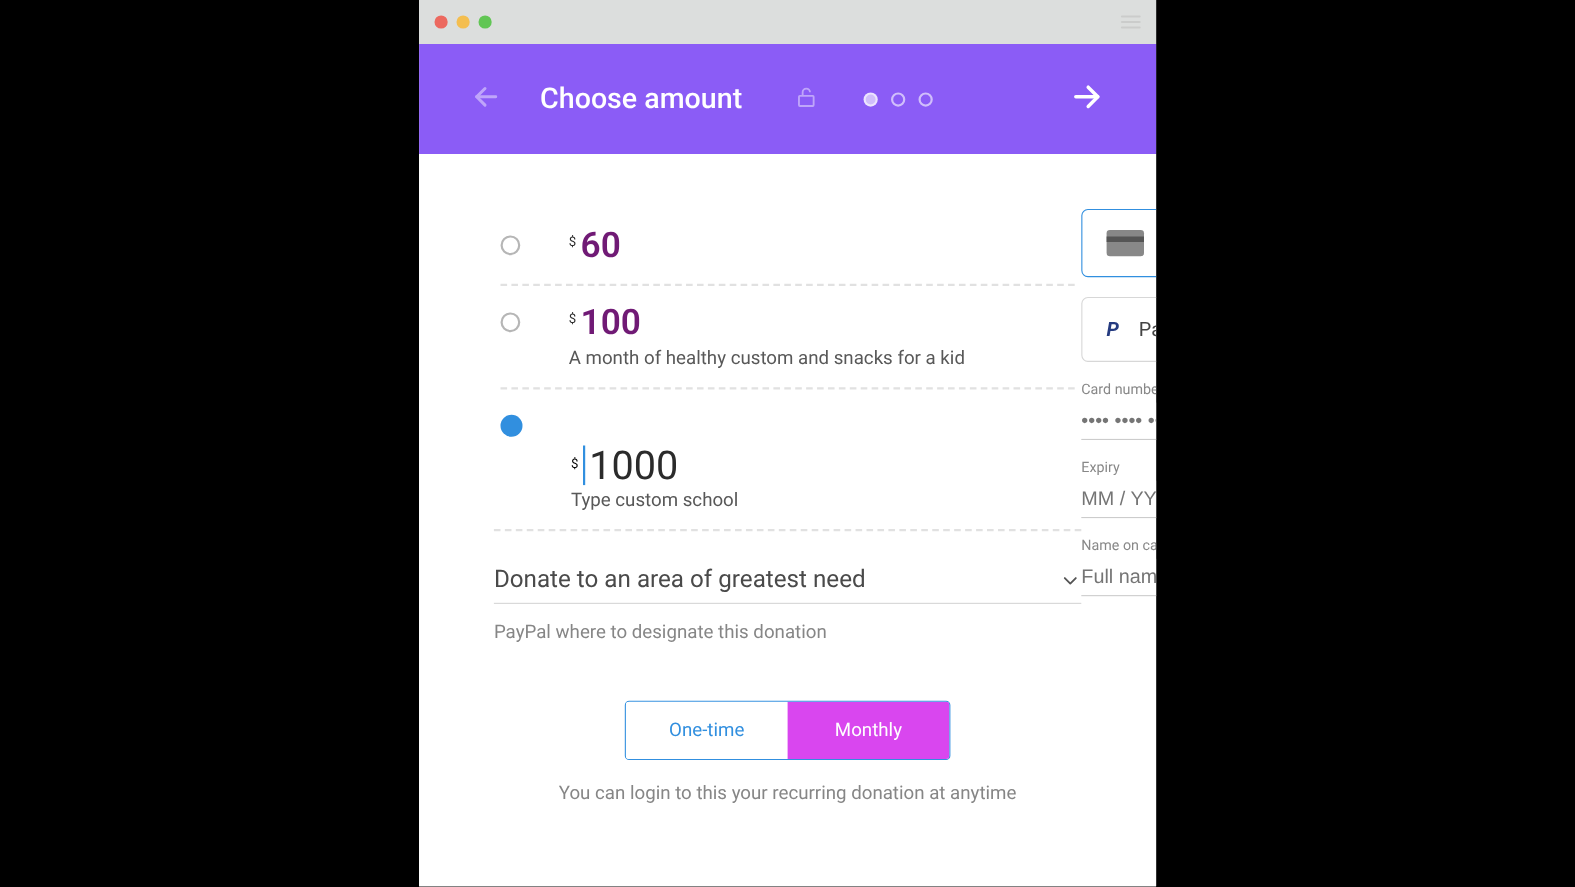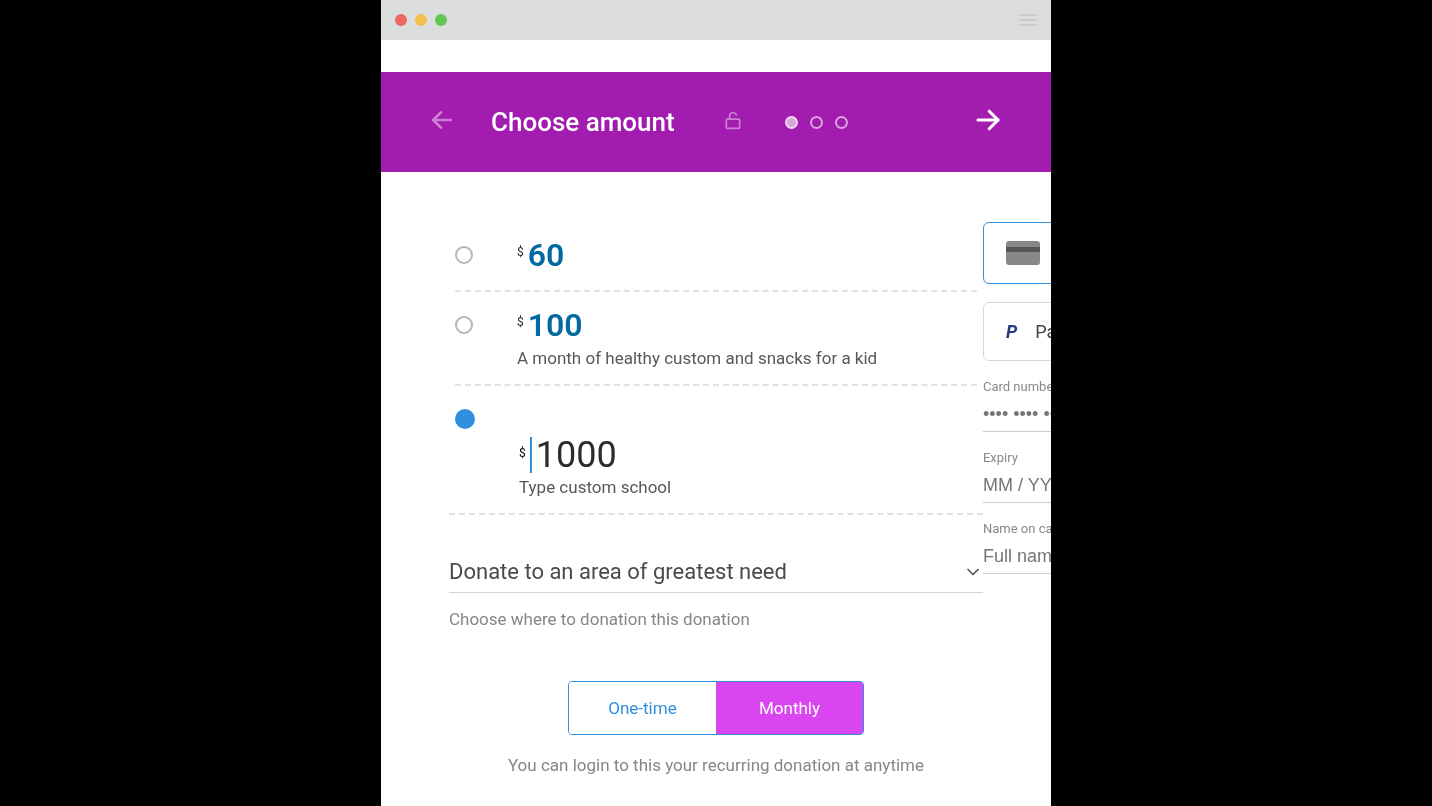--- a/index.html
+++ b/index.html
@@ -77,31 +77,31 @@
     .radio {
       width:18px; height:18px; border-radius:50%;
       border:2px solid #b6b6b6; flex-shrink:0; margin-top:10px;
       box-sizing:border-box;
       transition:all .2s;
     }
     .radio.selected { border:none; background:#318fdf; width:20px; height:20px; margin-top:9px; }
     .amount-text { display:flex; flex-direction:column; gap:4px; }
     .amount-line { display:flex; align-items:baseline; gap:4px; color:#2b2b2b; }
     .dollar { font-size:12px; position:relative; top:-10px; }
-    .amount-val { font-size:32px; font-weight:600; color:#0369a1; }
+    .amount-val { font-size:32px; font-weight:600; color:#701a75; }
     .custom-wrap { display:flex; align-items:baseline; }
     .custom-wrap .dollar { margin-right:4px; }
     .custom-input {
       outline:none; border:none; font-size:36px; font-weight:400;
       color:#2b2b2b; border-left:2px solid #318fdf; padding-left:4px;
       min-width:40px; line-height:1; font-family:inherit;margin-top:37px;
     }
     .amount-desc { font-size:17px; color:#585858; }
 
-    .designation { margin-top:44px; padding-bottom:8px; display:flex; justify-content:space-between; align-items:center; border-bottom:1px solid #d5d5d5; cursor:pointer; }
+    .designation { margin-top:32px; padding-bottom:8px; display:flex; justify-content:space-between; align-items:center; border-bottom:1px solid #d5d5d5; cursor:pointer; }
     .designation-text { font-size:22px; color:#4a4a4a; }
     .designation-hint { margin-top:16px; color:#868686; font-size:17px; }
 
     .toggle { margin:52px auto 0 auto; display:flex; width:296px; border:1px solid #318fdf; border-radius:4px; overflow:hidden; }
     .toggle-btn { flex:1; text-align:center; padding:16px 0; font-size:17px; cursor:pointer; }
     .toggle-btn.off { color:#318fdf; background:#fff; }
     .toggle-btn.on { color:#fff; background:#d946ef; }
     .recurring-hint { margin-top:20px; text-align:center; color:#868686; font-size:17px; }
 
     
@@ -129,21 +129,21 @@
       <div class="dot yellow"></div>
       <div class="dot green"></div>
     </div>
     <div class="hamburger">
         <span></span>
         <span></span>
         <span></span>
       </div>
   </div>
 
-  <div class="blue-header" id="blueHeader" style="background: #a21caf; margin-top: 32px;">
+  <div class="blue-header" id="blueHeader" style="background: #8b5cf6;">
     <div class="header-left">
       <span class="back-arrow" id="backBtn" style="opacity: 0.45;">
         <svg width="26" height="26" viewBox="0 0 24 24" fill="none" stroke="#fff" stroke-width="2.5" stroke-linecap="round" stroke-linejoin="round">
             <line x1="20" y1="12" x2="4" y2="12"></line>
             <polyline points="11 5 4 12 11 19"></polyline>
           </svg>
       </span>
       <span class="title" id="stepTitle">Choose amount</span>
       <span class="lock">
         <svg width="20" height="24" viewBox="0 0 24 24" fill="none" stroke="#fff" stroke-width="2">
@@ -200,21 +200,21 @@
           </div>
         </div>
       </div>
 
       <div class="designation">
         <span class="designation-text">Donate to an area of greatest need</span>
         <svg width="20" height="20" viewBox="0 0 24 24" fill="none" stroke="#555" stroke-width="2" stroke-linecap="round" stroke-linejoin="round">
               <polyline points="6 9 12 15 18 9"></polyline>
             </svg>
       </div>
-      <div class="designation-hint">Choose where to donation this donation</div>
+      <div class="designation-hint">PayPal where to designate this donation</div>
 
       <div class="toggle">
         <div class="toggle-btn off">One-time</div>
         <div class="toggle-btn on">Monthly</div>
       </div>
       <div class="recurring-hint">You can login to this  your recurring donation at anytime</div>
     </div>
 
     <div class="view">
       <div class="option-card selected">

